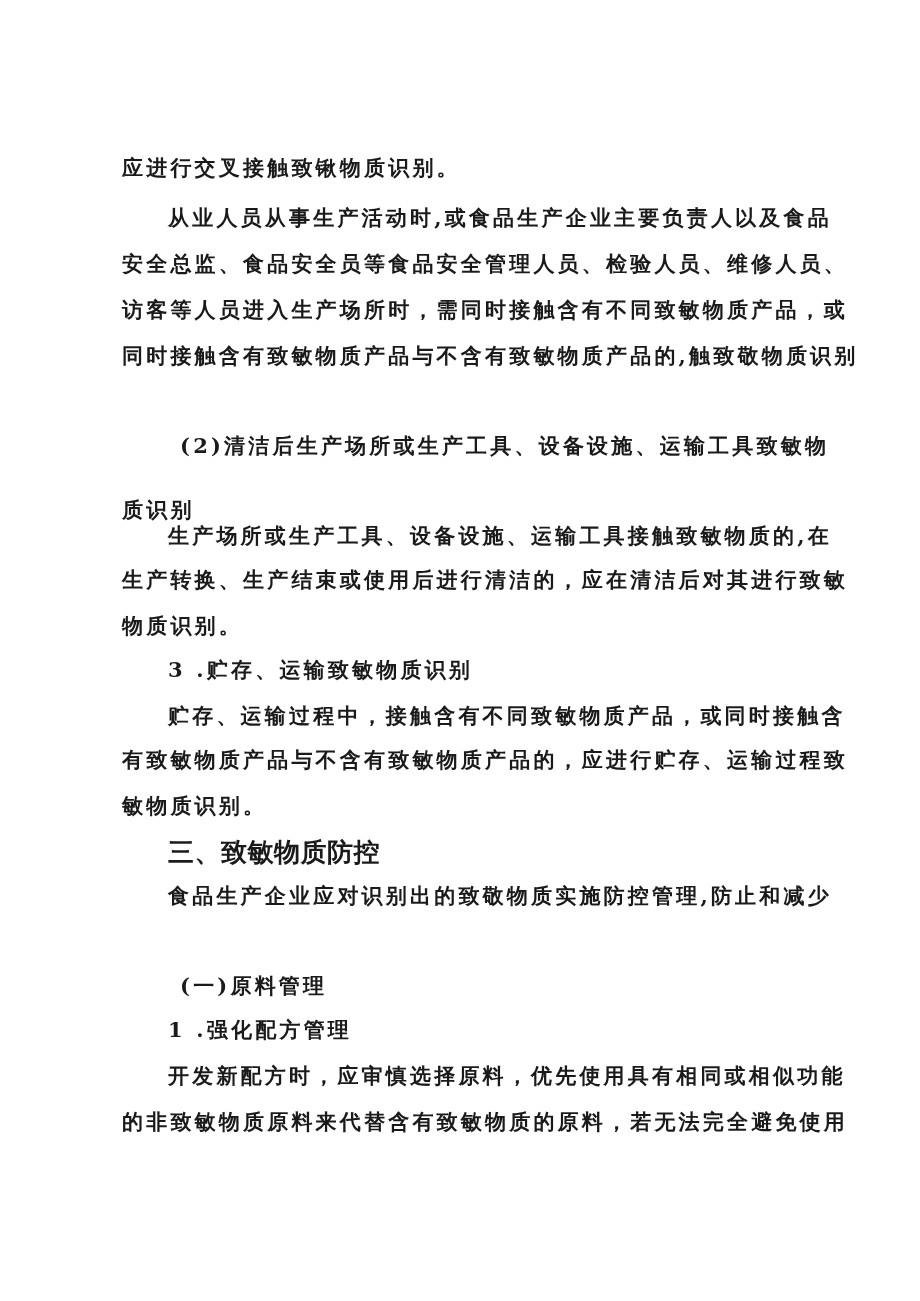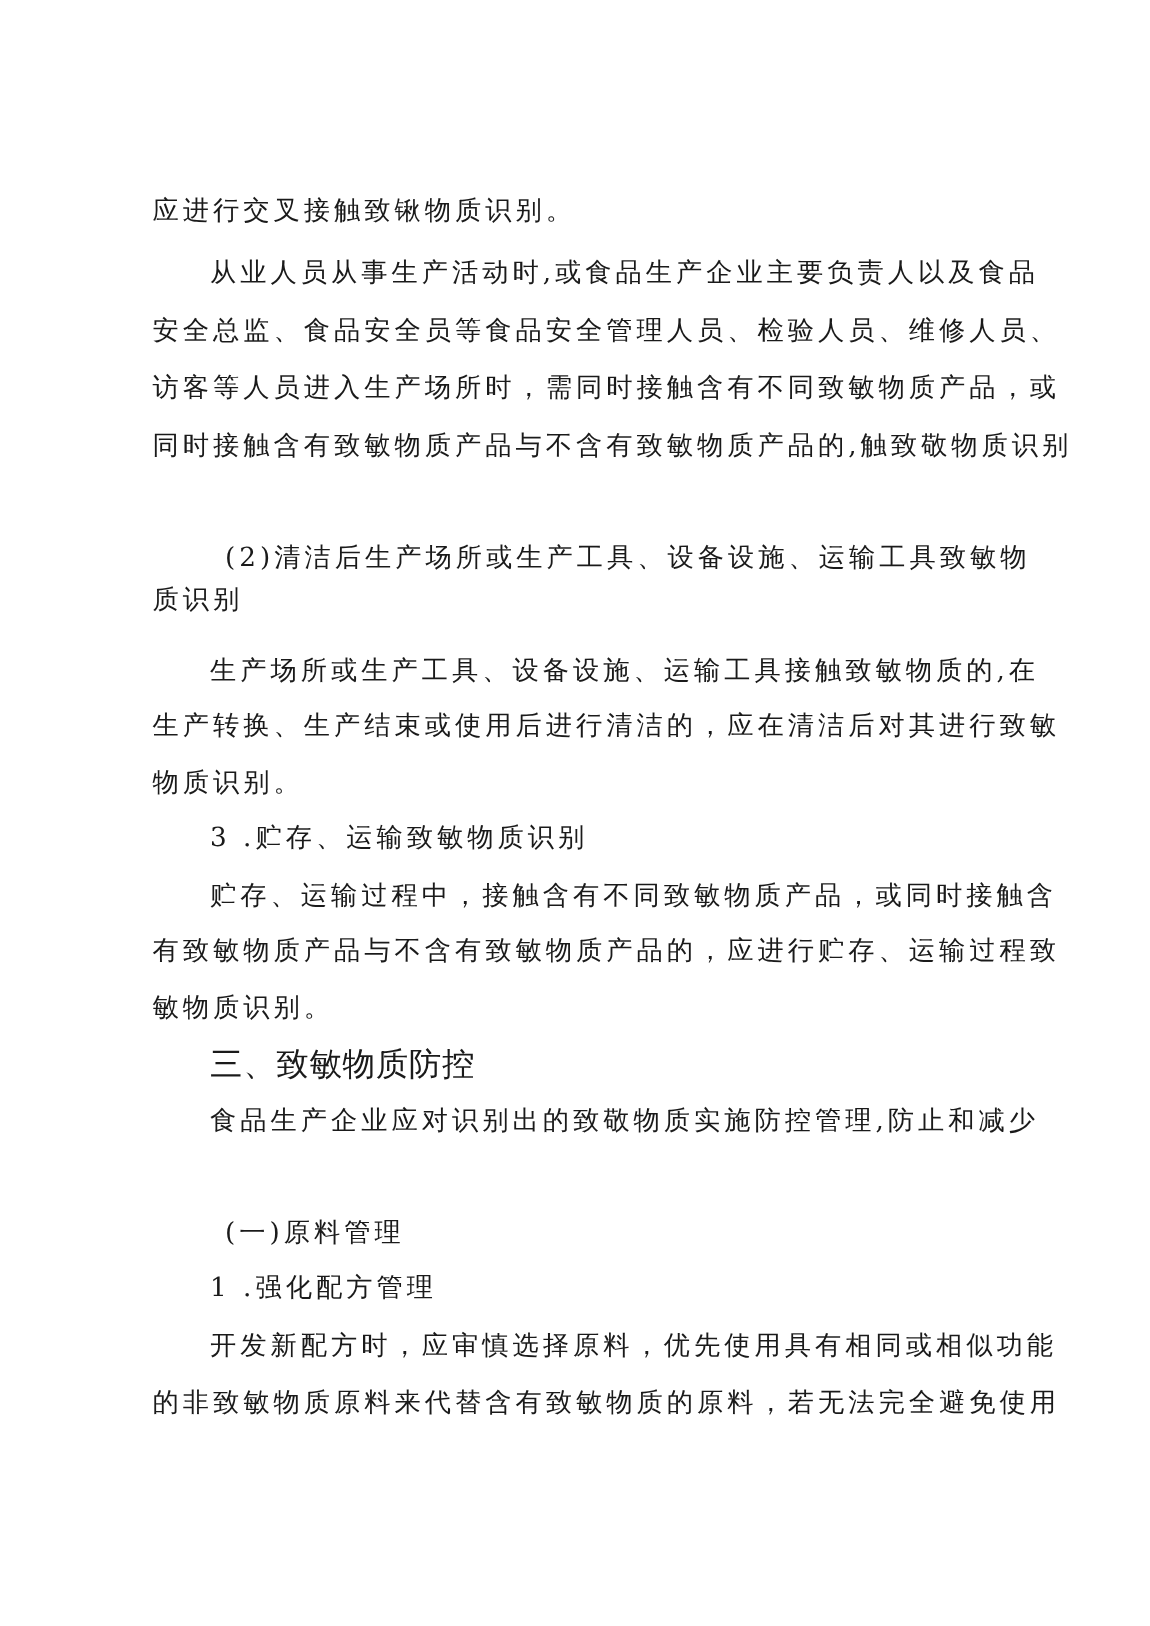--- a/index.html
+++ b/index.html
@@ -1,36 +1,36 @@
 <!DOCTYPE html>
 <html><head>
 <meta charset="utf-8">
 <style>
   html, body { margin:0; padding:0; background:#ffffff; }
   body { width:920px; height:1301px; position:relative; overflow:hidden;
          font-family: "DejaVu Serif", "Liberation Serif", serif; color:#1a1a1a; }
   .page { position:absolute; left:0; top:0; width:920px; height:1301px; }
   .line { position:absolute; left:122px; width:690px; font-size:21px; line-height:30px;
-          white-space:nowrap; letter-spacing:3.2px; text-align:justify; text-align-last:justify; }
+          white-space:nowrap; letter-spacing:3.2px; text-align:justify; text-align-last:justify;font-weight:bold; }
   .line.short { text-align-last:left; }
   .indent { left:168px; width:644px; }
   .indent2 { left:180px; width:626px; }
   .heading { font-family:"DejaVu Sans","Liberation Sans",sans-serif; font-size:26px; letter-spacing:0.5px; }
 </style>
 </head>
 <body>
 
 <div class="page" id="page">
     <div class="line short" style="top: 153px;">应进行交叉接触致锹物质识别。</div>
     <div class="line indent" style="top: 203px;">从业人员从事生产活动时,或食品生产企业主要负责人以及食品</div>
     <div class="line " style="top: 249px;">安全总监、食品安全员等食品安全管理人员、检验人员、维修人员、</div>
     <div class="line " style="top: 295px;">访客等人员进入生产场所时，需同时接触含有不同致敏物质产品，或</div>
     <div class="line " style="top: 341px;">同时接触含有致敏物质产品与不含有致敏物质产品的,触致敬物质识别</div>
     <div class="line indent2" style="top: 431px;">(2)清洁后生产场所或生产工具、设备设施、运输工具致敏物</div>
-    <div class="line short" style="top: 464px;">质识别</div>
+    <div class="line short" style="top: 495px;">质识别</div>
     <div class="line indent" style="top: 521px;">生产场所或生产工具、设备设施、运输工具接触致敏物质的,在</div>
     <div class="line " style="top: 565px;">生产转换、生产结束或使用后进行清洁的，应在清洁后对其进行致敏</div>
     <div class="line short" style="top: 611px;">物质识别。</div>
     <div class="line indent short" style="top: 655px;">3 .贮存、运输致敏物质识别</div>
     <div class="line " style="top: 745px;">有致敏物质产品与不含有致敏物质产品的，应进行贮存、运输过程致</div>
     <div class="line indent" style="top: 701px;">贮存、运输过程中，接触含有不同致敏物质产品，或同时接触含</div>
     <div class="line short" style="top: 791px;">敏物质识别。</div>
     <div class="line indent short heading" style="top: 837px;">三、致敏物质防控</div>
     <div class="line indent" style="top: 881px;">食品生产企业应对识别出的致敬物质实施防控管理,防止和减少</div>
     <div class="line indent2 short" style="top: 971px;">(一)原料管理</div>

